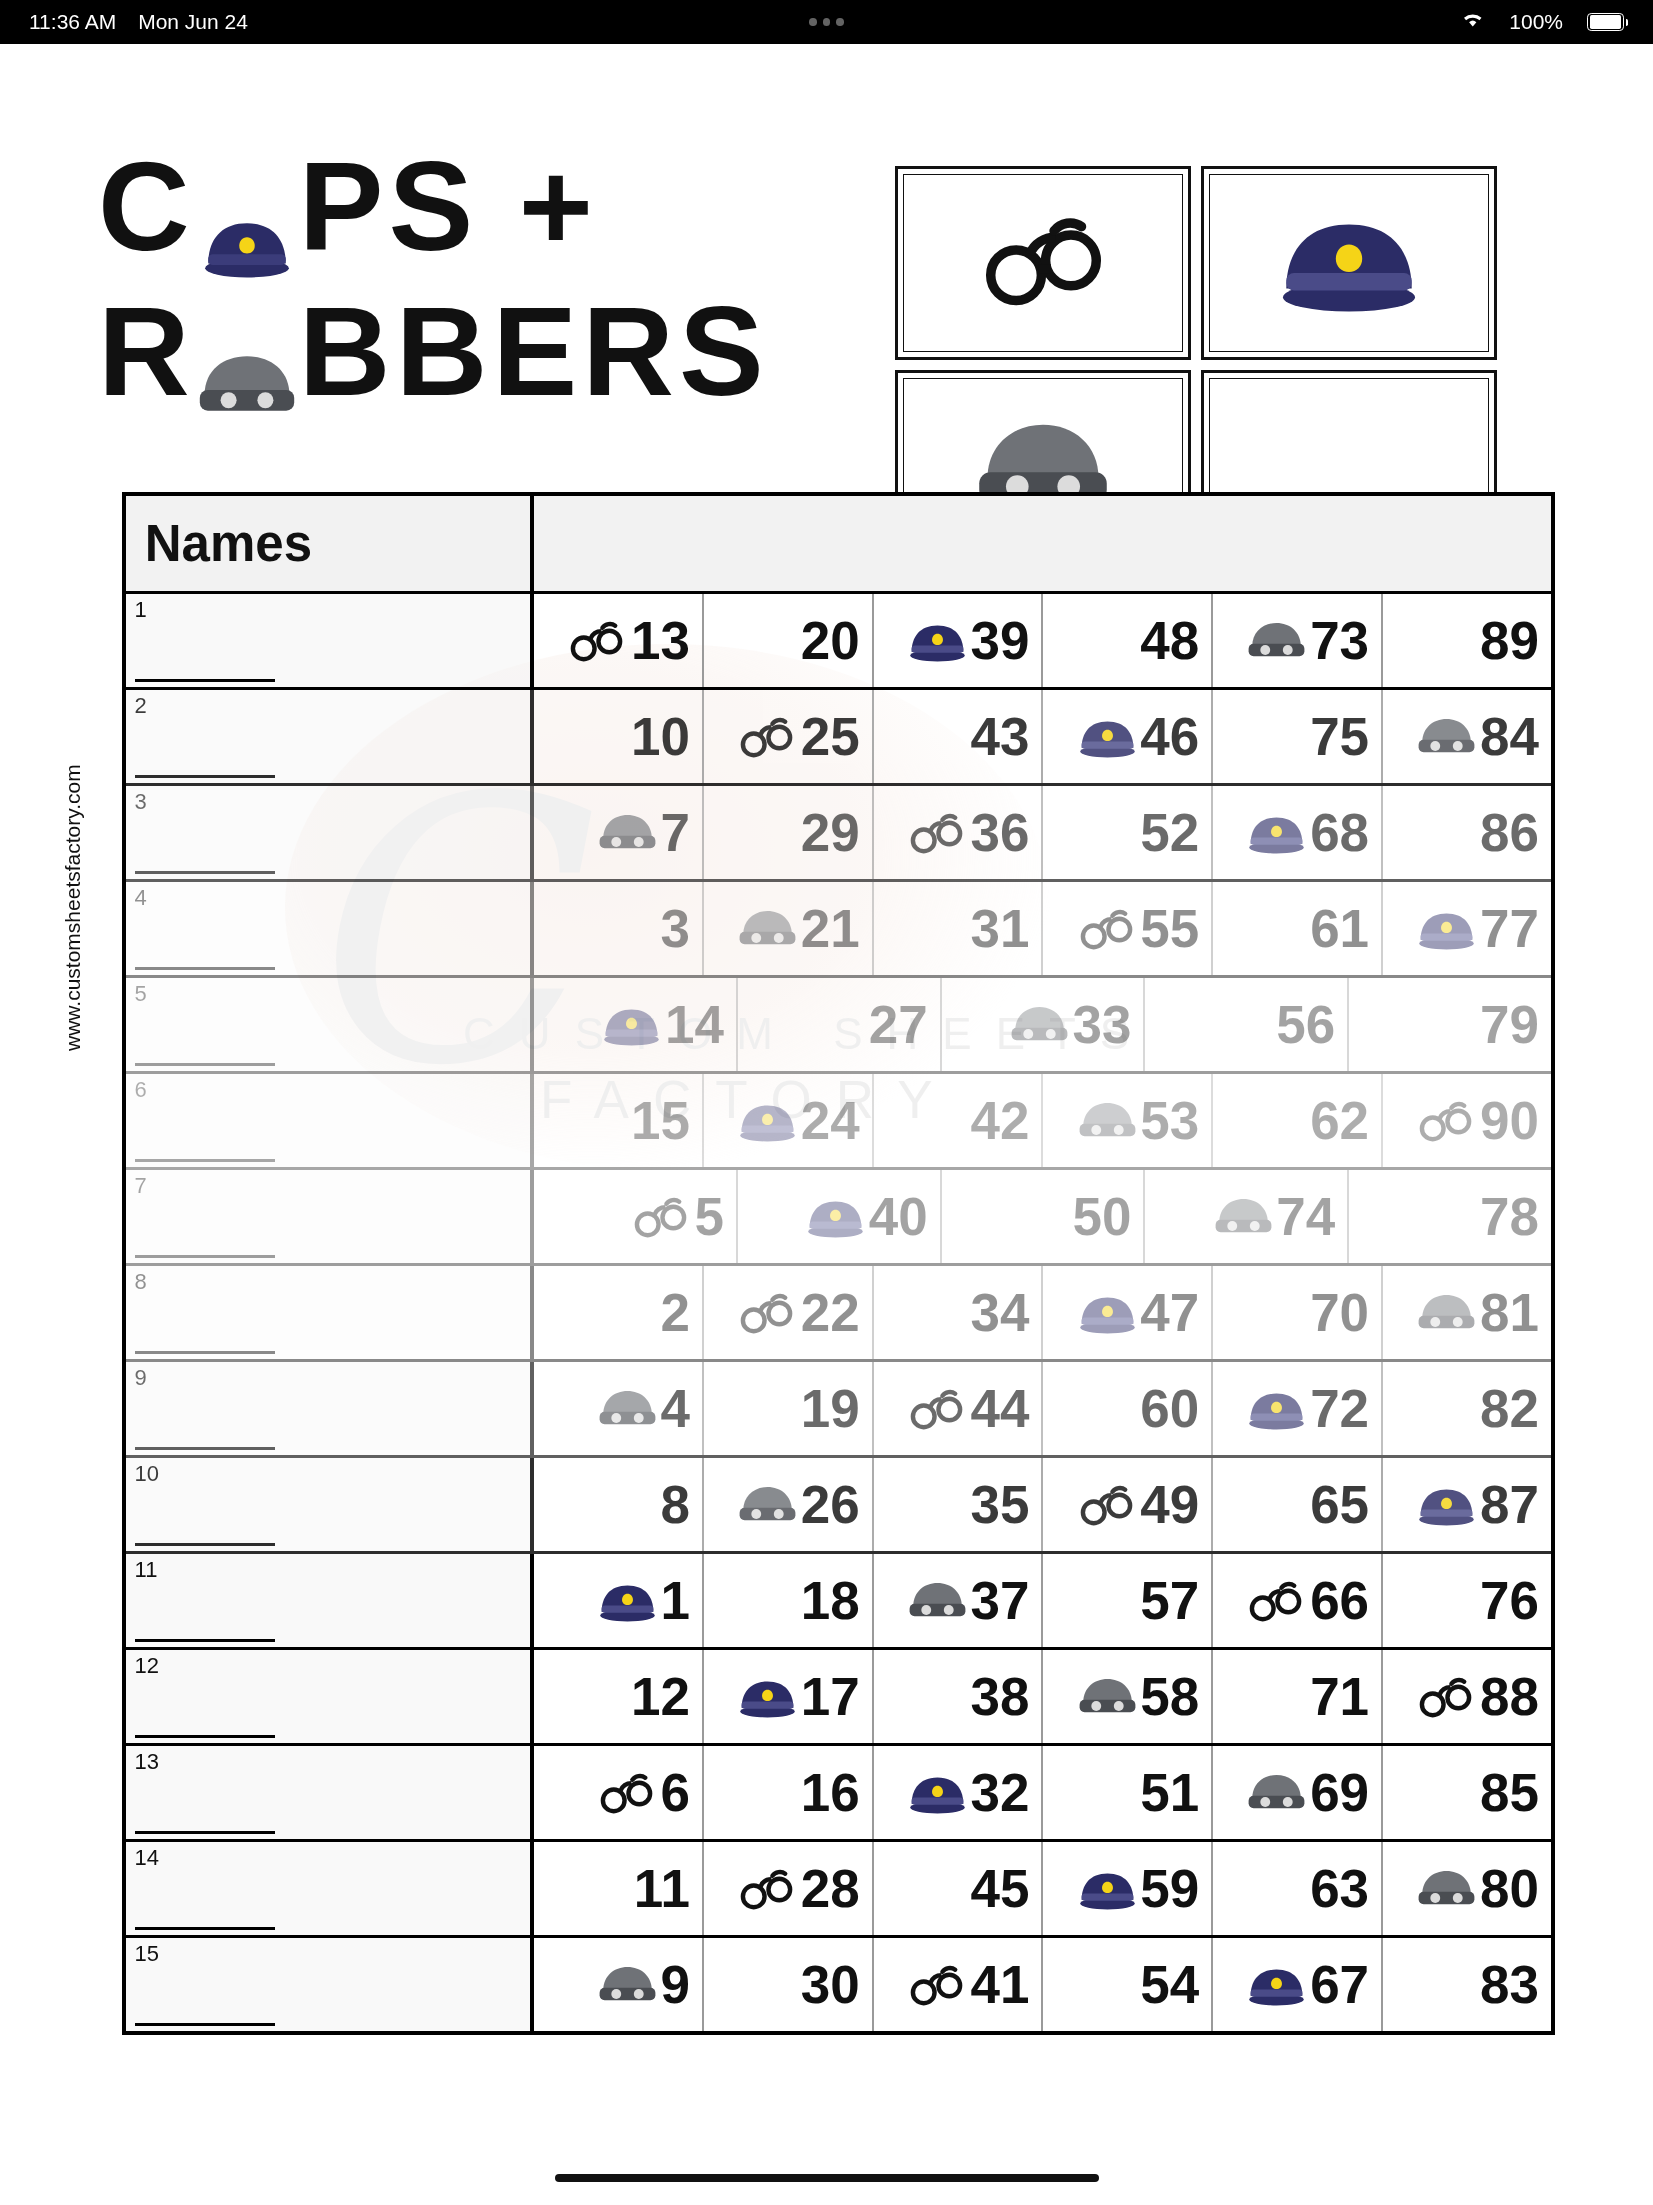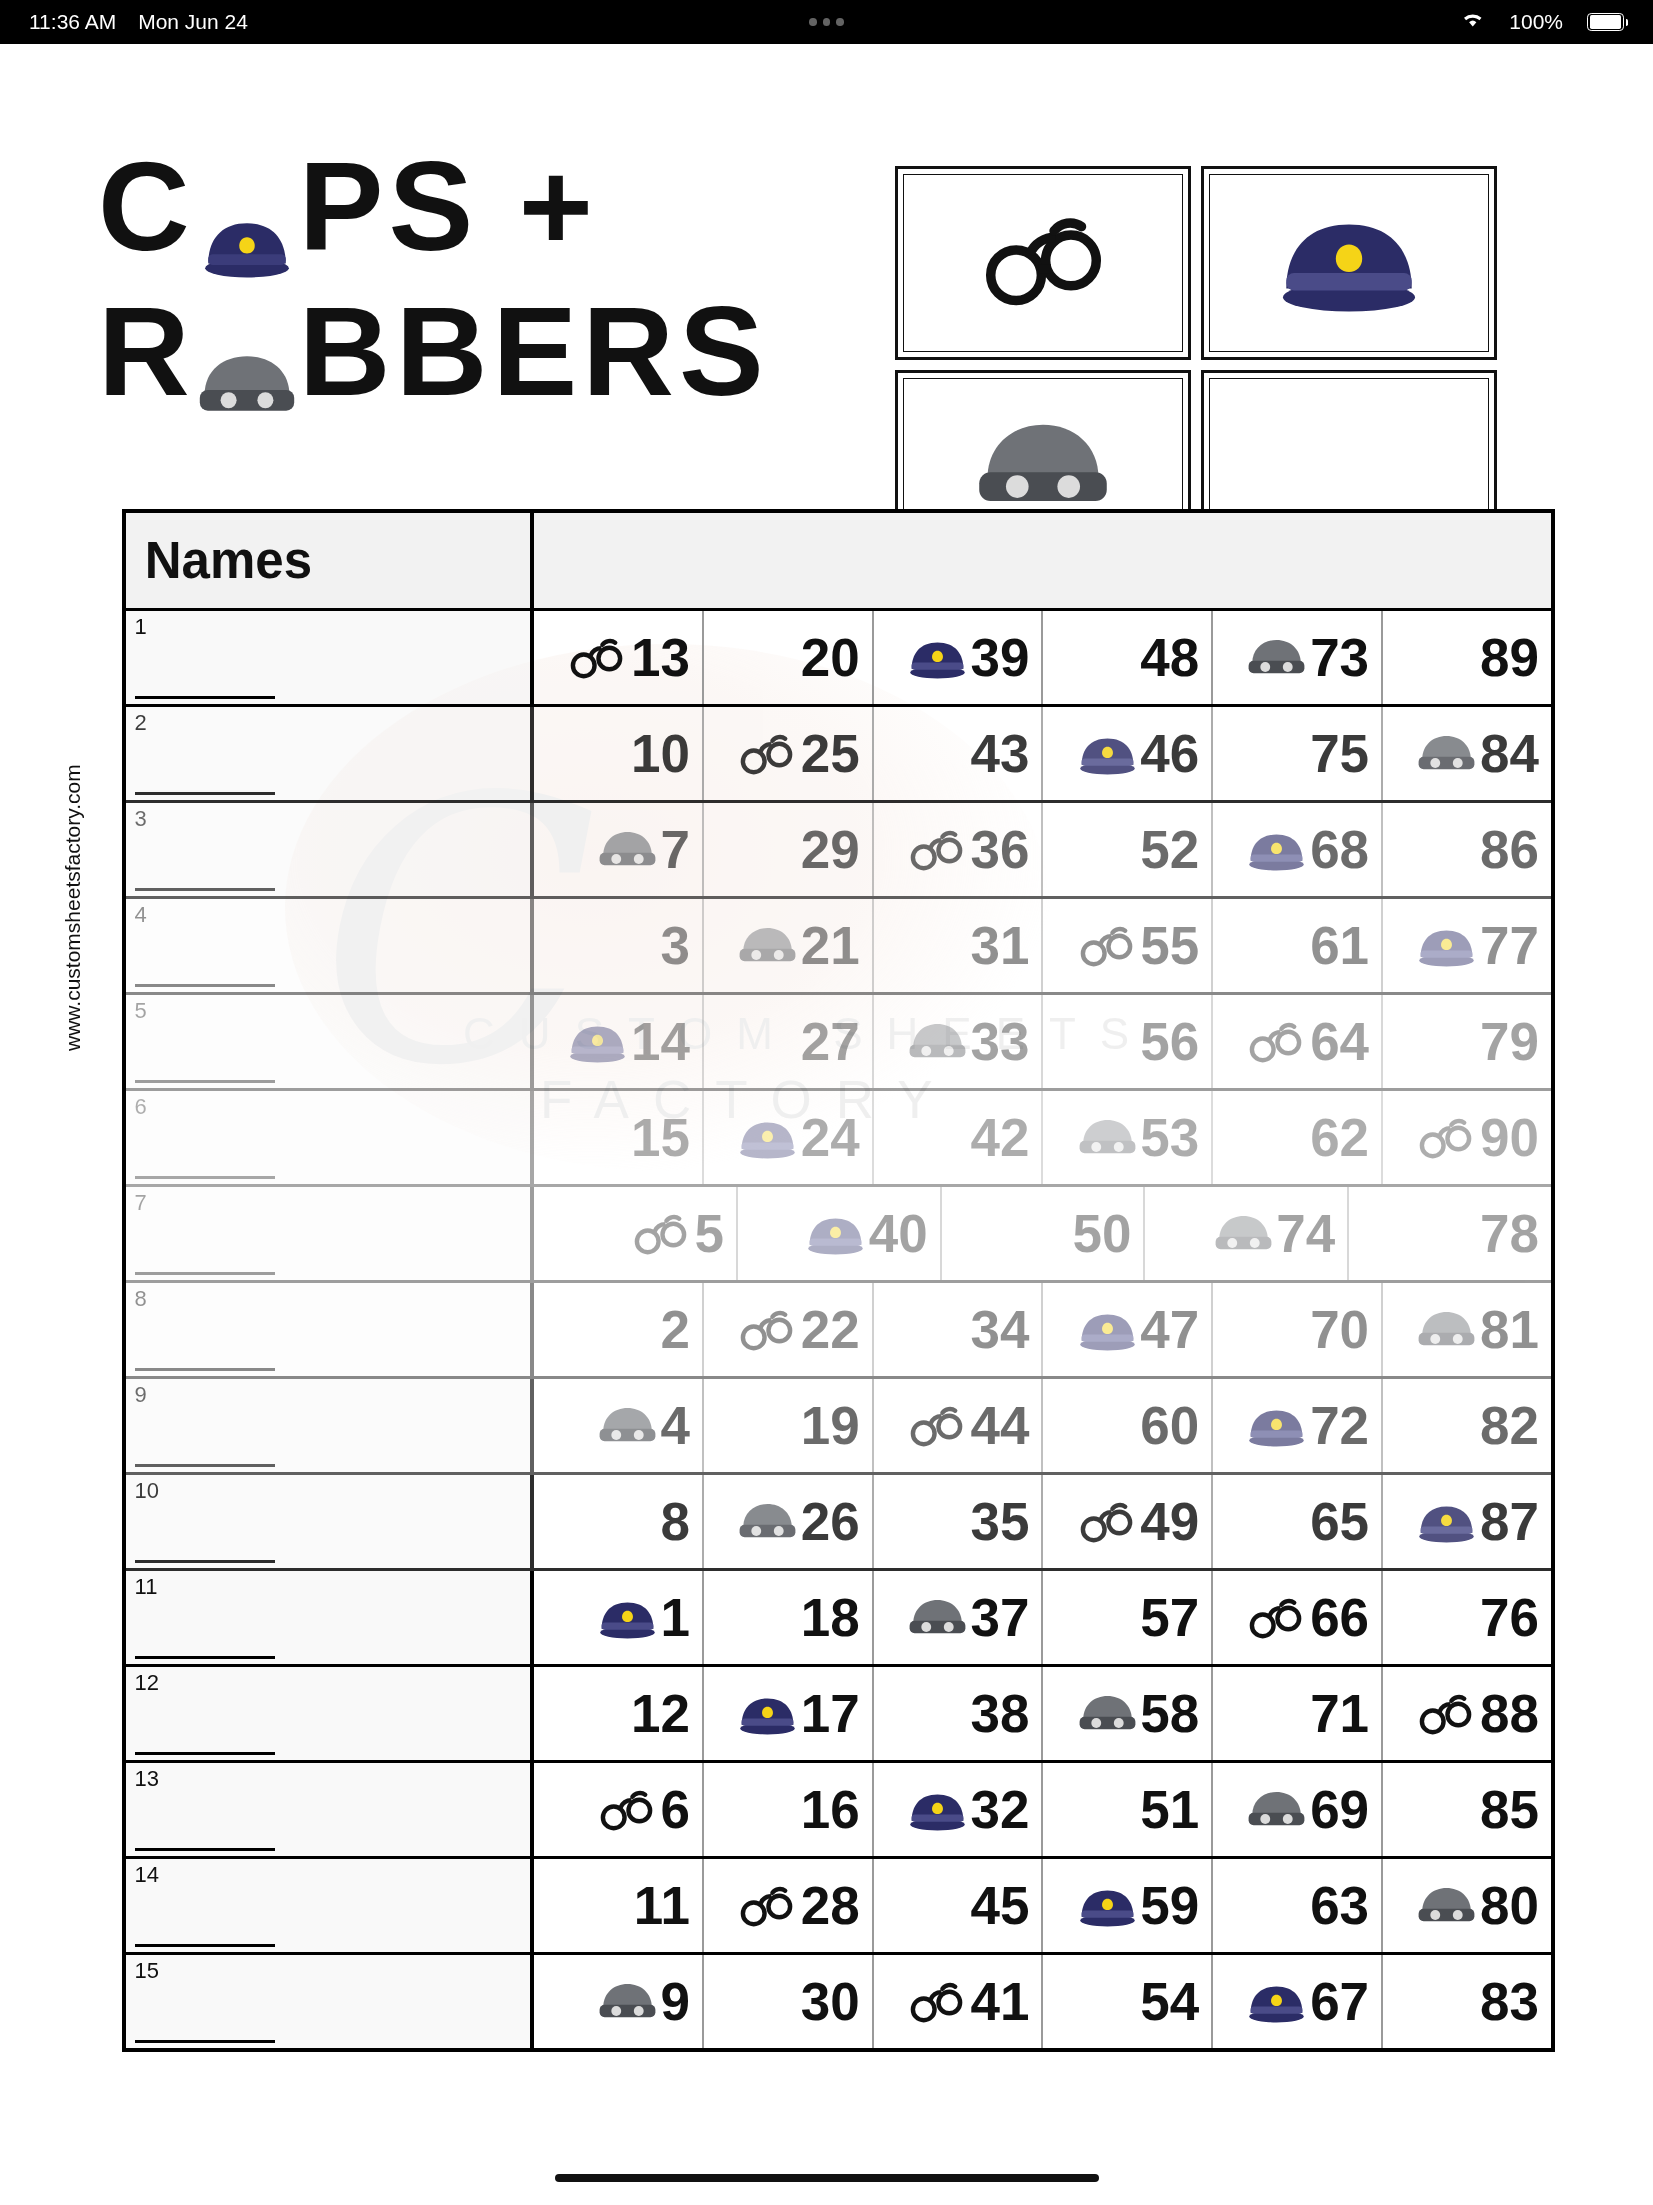--- a/index.html
+++ b/index.html
@@ -151,21 +151,21 @@
   .legend-inner {
     width: 100%; height: 100%;
     border: 1.7px solid #111;
     display: flex; align-items: center; justify-content: center;
   }
 
   
   .card-table {
     position: relative;
     z-index: 2;
-    margin: 18px 93px 0 117px;
+    margin: 1px 93px 0 117px;
     border: 4.2px solid #000;
     background: transparent;
   }
   .tr {
     display: flex;
     border-bottom: 3.4px solid #000;
   }
   .tr:last-child { border-bottom: none; }
   .th-names {
     width: 408px;
@@ -597,33 +597,20 @@
                     <circle cx="45" cy="70" r="11" fill="#dcdcdc"></circle>
                     <circle cx="95" cy="70" r="11" fill="#dcdcdc"></circle>
                   </svg>
                 </span>
                 <span class="num">33</span>
               </div>
               <div class="td">
                 <span class="num">56</span>
               </div>
               <div class="td">
-                <span class="icon-wrap">
-                  <svg viewBox="0 0 120 90" width="59" height="46">
-                    <g fill="none" stroke="#111" stroke-width="9">
-                      <circle cx="32" cy="60" r="22"></circle>
-                      <circle cx="84" cy="46" r="22"></circle>
-                      <path d="M46 40c4-10 13-15 22-15"></path>
-                    </g>
-                    <path d="M70 18c6-8 18-10 26-4" fill="none" stroke="#111" stroke-width="9" stroke-linecap="round"></path>
-                  </svg>
-                </span>
-                <span class="num">64</span>
-              </div>
-              <div class="td">
                 <span class="num">79</span>
               </div>
             </div>
           </div>
           <div class="tr f5">
             <div class="td-name">
               <span class="rownum">6</span>
               <span class="writeline"></span>
             </div>
             <div class="cells">

